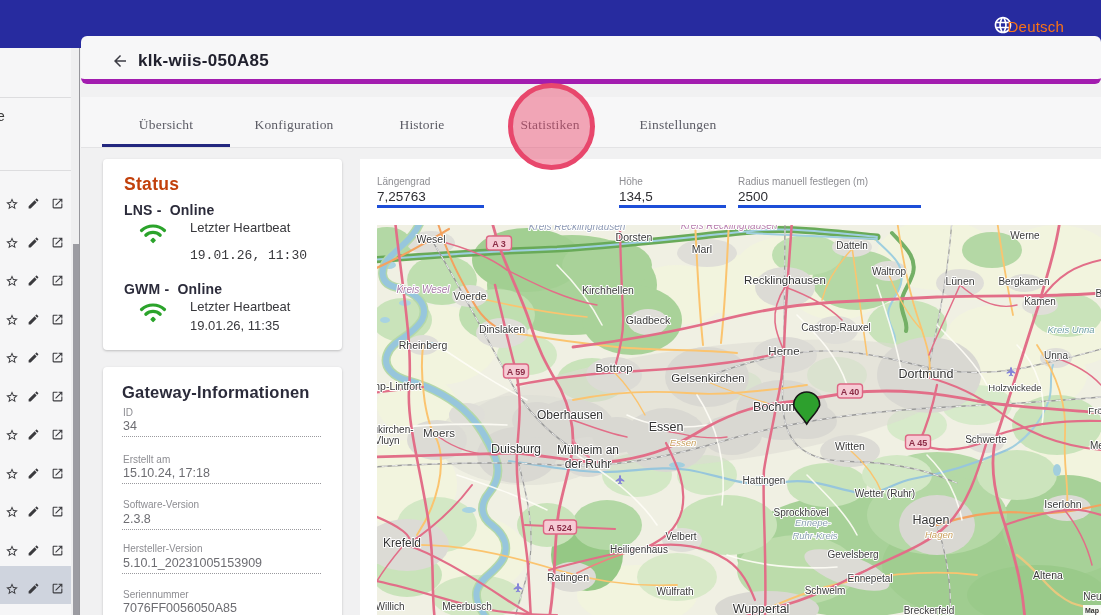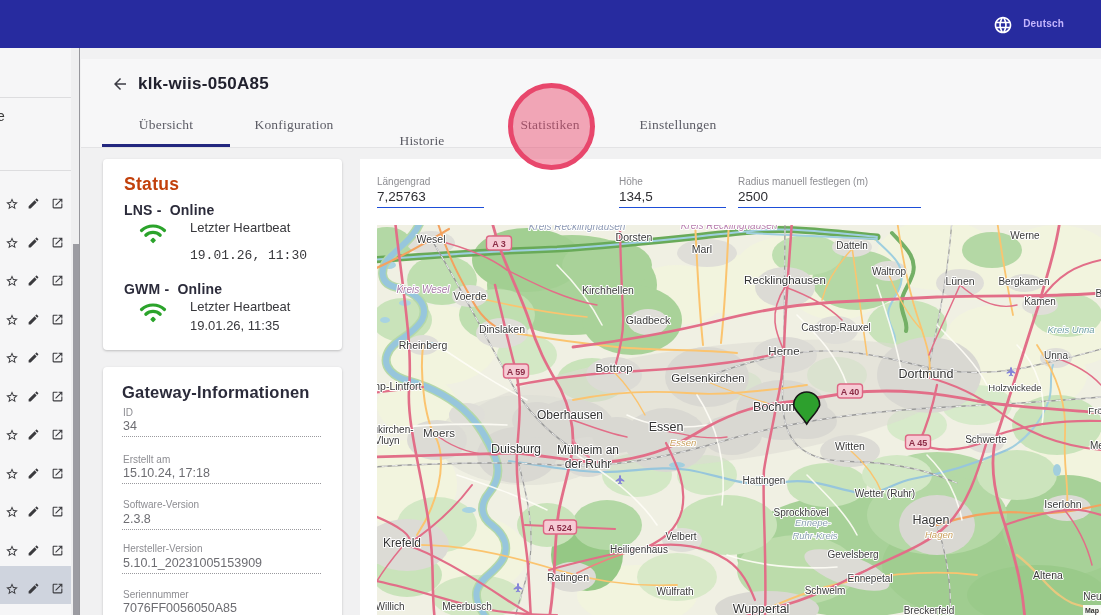--- a/index.html
+++ b/index.html
@@ -1,32 +1,32 @@
 <!DOCTYPE html>
 <html><head>
 <meta charset="utf-8">
 <style>
   * { margin:0; padding:0; box-sizing:border-box; }
   html,body { width:1101px; height:615px; overflow:hidden; font-family:"Liberation Sans", sans-serif; background:#f1f1f2; }
   
   #nav { position:absolute; left:0; top:0; width:1101px; height:48px; background:#272b9f; }
-  #nav .lang { position:absolute; right:37px; top:18px; color:#c4b5fd; font-size:10px; font-weight:bold; letter-spacing:.2px; }
+  #nav .lang { position:absolute; right:37px; top:18px; color:#f97316; font-size:15px; font-weight:normal; letter-spacing:.2px; }
   #nav svg { position:absolute; right:88px; top:15px; }
   
   #side { position:absolute; left:0; top:48px; width:80px; height:567px; background:#f6f6f7; border-right:1px solid #97979c; }
   #side .hl1 { position:absolute; left:0; top:49px; width:79px; border-top:1px solid #dddddf; }
   #side .hl2 { position:absolute; left:0; top:122px; width:79px; border-top:1px solid #dddddf; }
   #side .frag { position:absolute; left:-3px; top:60px; font-size:14px; color:#3a3a3a; }
   .srow { position:absolute; left:0; width:72px; height:20px; }
   .srow svg { position:absolute; top:2px; }
   .srow .i1 { left:5px; } .srow .i2 { left:27px; } .srow .i3 { left:51px; }
   #sbtrack { position:absolute; left:71px; top:0px; width:8px; height:567px; background:#efeff0; }
   #sbthumb { position:absolute; left:73px; top:196px; width:6px; height:371px; background:#9c9ca2; }
   
-  #hdr { position:absolute; left:81px; top:59px; width:1020px; height:48px; background:#f7f7f8; border-bottom:7px solid #a21caf; }
+  #hdr { position:absolute; left:81px; top:36px; width:1020px; height:48px; background:#f7f7f8; border-bottom:5px solid #a21caf;border-radius:6px; }
   #hdr svg { position:absolute; left:30px; top:16px; }
   #hdr .title { position:absolute; left:57px; top:15px; font-size:17px; font-weight:bold; color:#21212e; letter-spacing:.3px; }
   
   #tabs { position:absolute; left:81px; top:97px; width:1020px; height:51px; background:#f7f7f8; border-bottom:1px solid #e3e3e5; }
   #tabs .t { position:absolute; top:20px; font-size:13.5px; color:#5c5c65; letter-spacing:.2px; transform:translateX(-50%);font-family:Liberation Serif, serif; }
   #tabs .bar { position:absolute; left:21px; top:47px; width:128px; height:3px; background:#23277f; }
   
   #circle { position:absolute; left:508px; top:83px; width:87px; height:87px; border-radius:50%; border:5px solid #e8476c; background:rgba(233,72,109,0.47); z-index:30; }
   
   .card { position:absolute; background:#fff; border-radius:4px; box-shadow:0 1px 3px rgba(0,0,0,0.13), 0 1px 2px rgba(0,0,0,0.09); }
@@ -35,21 +35,21 @@
   #card1 .on { position:absolute; left:21px; font-size:14px; font-weight:bold; color:#2b2b3a; letter-spacing:.2px; }
   #card1 .hb { position:absolute; left:87px; font-size:13px; color:#38383c; }
   #card1 svg { position:absolute; left:35px; }
   #card2 { left:103px; top:367px; width:239px; height:270px; }
   #card2 h2 { position:absolute; left:19px; top:16px; font-size:16.5px; font-weight:bold; color:#2b2b3a; letter-spacing:.2px; }
   #card2 .lb { position:absolute; left:20px; font-size:10px; color:#8d8d92; }
   #card2 .vl { position:absolute; left:20px; font-size:12.5px; color:#6d6d72; }
   #card2 .dot { position:absolute; left:19px; width:199px; border-top:1.5px dotted #9a9a9e; }
   
   #panel { position:absolute; left:360px; top:159px; width:741px; height:456px; background:#fff; }
-  .fld { position:absolute; top:17px; border-bottom:1px solid #1d4ed8; height:32px; }
+  .fld { position:absolute; top:17px; border-bottom:3px solid #1d4ed8; height:32px; }
   .fld .flb { position:absolute; left:0; top:0; font-size:10px; color:#8d8d92; white-space:nowrap; }
   .fld .fvl { position:absolute; left:0; top:13px; font-size:13.5px; color:#2e2e33; }
   #map { position:absolute; left:17px; top:66px; width:724px; height:390px; overflow:hidden; }
 </style>
 </head>
 <body>
 <div id="nav">
   <svg width="20" height="20" viewBox="0 0 24 24">
       <path fill="#fff" d="M11.99 2C6.47 2 2 6.48 2 12s4.47 10 9.99 10C17.52 22 22 17.52 22 12S17.52 2 11.99 2zm6.93 6h-2.95c-.32-1.25-.78-2.45-1.38-3.56 1.84.63 3.37 1.91 4.33 3.56zM12 4.04c.83 1.2 1.48 2.53 1.91 3.96h-3.82c.43-1.43 1.08-2.76 1.91-3.96zM4.26 14C4.1 13.36 4 12.69 4 12s.1-1.36.26-2h3.38c-.08.66-.14 1.32-.14 2 0 .68.06 1.34.14 2H4.26zm.82 2h2.95c.32 1.25.78 2.45 1.38 3.56-1.84-.63-3.37-1.9-4.33-3.56zm2.95-8H5.08c.96-1.66 2.49-2.93 4.33-3.56C8.81 5.55 8.35 6.75 8.03 8zM12 19.96c-.83-1.2-1.48-2.53-1.91-3.96h3.82c-.43 1.43-1.08 2.76-1.91 3.96zM14.34 14H9.66c-.09-.66-.16-1.32-.16-2 0-.68.07-1.35.16-2h4.68c.09.65.16 1.32.16 2 0 .68-.07 1.34-.16 2zm.25 5.56c.6-1.11 1.06-2.31 1.38-3.56h2.95c-.96 1.65-2.49 2.93-4.33 3.56zM16.36 14c.08-.66.14-1.32.14-2 0-.68-.06-1.34-.14-2h3.38c.16.64.26 1.31.26 2s-.1 1.36-.26 2h-3.38z"></path>
     </svg>
@@ -191,21 +191,21 @@
 <div id="hdr">
   <svg width="18" height="18" viewBox="0 0 24 24">
       <path fill="#3c3c44" d="M20 11H7.83l5.59-5.59L12 4l-8 8 8 8 1.41-1.41L7.83 13H20v-2z"></path>
     </svg>
   <span class="title">klk-wiis-050A85</span>
 </div>
 
 <div id="tabs">
   <span class="t" style="left:85px;">Übersicht</span>
   <span class="t" style="left:213px;">Konfiguration</span>
-  <span class="t" style="left:341px;margin-top:16px;">Historie</span>
+  <span class="t" style="left:341px;">Historie</span>
   <span class="t" style="left:469px;">Statistiken</span>
   <span class="t" style="left:597px;">Einstellungen</span>
   <div class="bar"></div>
 </div>
 
 <div id="circle"></div>
 
 <div class="card" id="card1">
   <h2>Status</h2>
   <div class="on" style="top:43px;">LNS&nbsp;-&nbsp; Online</div>

